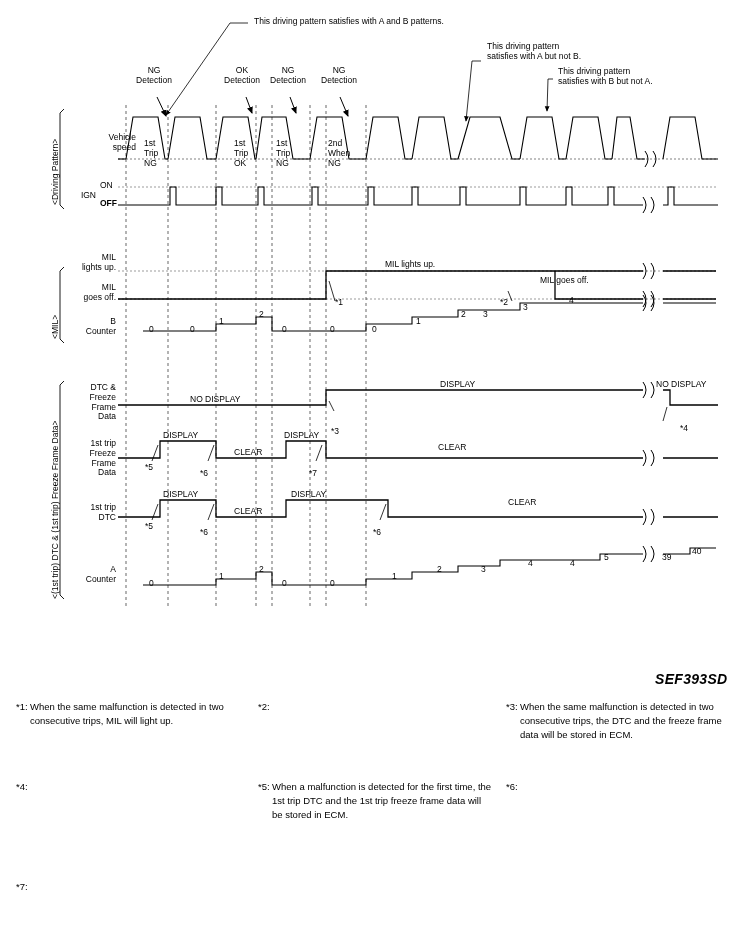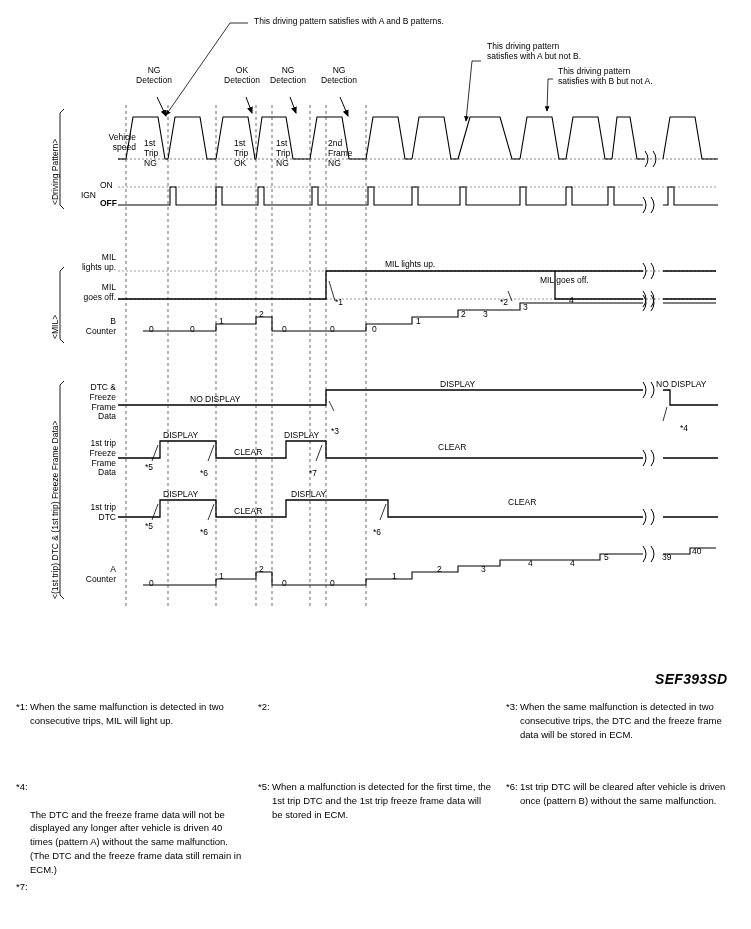--- a/index.html
+++ b/index.html
@@ -192,21 +192,21 @@
   <div class="lbl" style="left: 144px; top: 130px; white-space: pre-line;">1st
 Trip
 NG</div>
   <div class="lbl" style="left: 234px; top: 130px; white-space: pre-line;">1st
 Trip
 OK</div>
   <div class="lbl" style="left: 276px; top: 130px; white-space: pre-line;">1st
 Trip
 NG</div>
   <div class="lbl" style="left: 328px; top: 130px; white-space: pre-line;">2nd
-Frame
+When
 NG</div>
 
   <div class="lbl r" style="left: 62px; top: 124px; width: 54px; white-space: pre-line; padding-left: 20px;">Vehicle
 speed</div>
   <div class="lbl r" style="left:62px;top:182px;width:34px;">IGN</div>
   <div class="lbl" style="left:100px;top:172px;">ON</div>
   <div class="lbl" style="left:100px;top:190px;font-weight:bold;">OFF</div>
 
   <div class="lbl r" style="left: 52px; top: 244px; width: 64px; white-space: pre-line;">MIL
 lights up.</div>
@@ -301,27 +301,24 @@
   </div>
   <div class="note" style="left:258px;top:10px;width:236px;">
     <span class="tag">*2:</span>
   </div>
   <div class="note" style="left:506px;top:10px;width:232px;">
     <span class="tag">*3:</span>
     <span class="body">When the same malfunction is detected in two consecutive trips, the DTC and the freeze frame data will be stored in ECM.</span>
   </div>
   <div class="note" style="left:16px;top:90px;width:228px;white-space:pre-line;">
     <span class="tag">*4:</span>
-    <span class="body" style="white-space: pre-line;">The DTC and the freeze frame data will not be displayed any longer after vehicle is driven 40 times (pattern A) without the same malfunction.
-(The DTC and the freeze frame data still remain in ECM.)</span>
   </div>
   <div class="note" style="left:258px;top:90px;width:236px;">
     <span class="tag">*5:</span>
     <span class="body">When a malfunction is detected for the first time, the 1st trip DTC and the 1st trip freeze frame data will be stored in ECM.</span>
   </div>
   <div class="note" style="left:506px;top:90px;width:232px;">
     <span class="tag">*6:</span>
-    <span class="body">1st trip DTC will be cleared after vehicle is driven once (pattern B) without the same malfunction.</span>
   </div>
   <div class="note" style="left:16px;top:190px;width:228px;">
     <span class="tag">*7:</span>
   </div>
 </div>
 
 </body></html>

